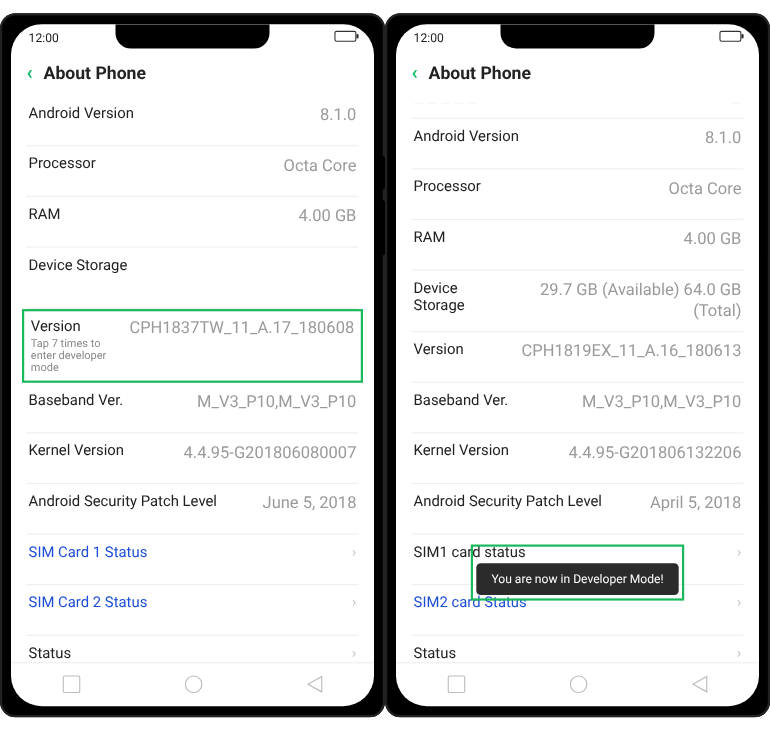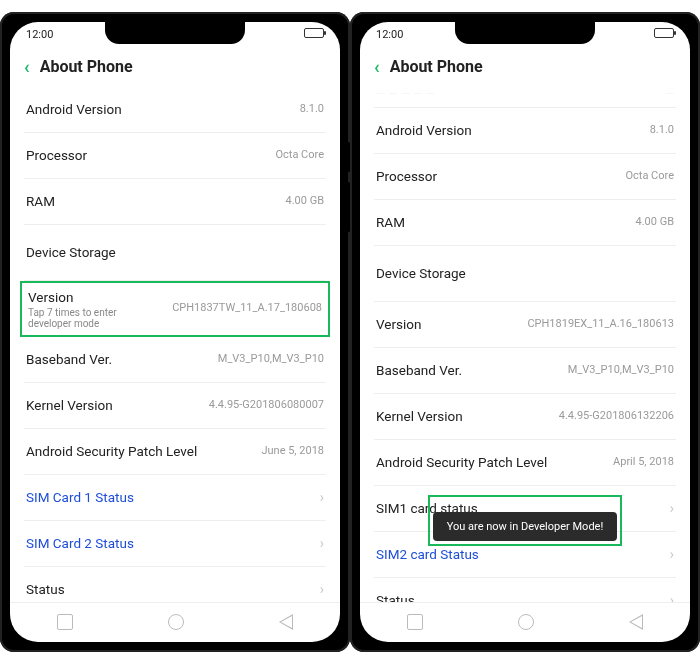--- a/index.html
+++ b/index.html
@@ -75,35 +75,34 @@
   .header-title { font-size: 16px; font-weight: 700; color: #222; }
   .list {
     flex: 1;
     overflow: hidden;
     padding: 0 14px;
     position: relative;
   }
   .row {
     display: flex;
     justify-content: space-between;
-    align-items: center;
     min-height: 46px;
     border-bottom: 1px solid #eee;
     padding: 8px 2px;
     gap: 10px;
   }
   .row.tall { min-height: 56px; }
   .label {
     font-size: 13.5px;
     color: #222;
   }
   .label.disabled { color: #1d4ed8; }
   .sub { font-size: 10px; color: #888; margin-top: 2px; max-width:140px;}
   .value {
-    font-size: 11px;
+    font-size: 15px;
     color: #9a9a9a;
     text-align: right;
     line-height: 1.3;
   }
   .chev { color: #c8c8c8; font-size: 14px; padding-left:6px;}
   .row-left { display:flex; flex-direction:column; }
   .highlight {
     border: 2px solid #18b85b;
     margin: 0 -4px;
     padding: 6px 6px;
@@ -276,20 +275,21 @@
         <span class="value">Octa Core</span>
       </div>
 
       <div class="row">
         <span class="label">RAM</span>
         <span class="value">4.00 GB</span>
       </div>
 
       <div class="row tall">
         <span class="label">Device Storage</span>
+        <span class="value">29.7 GB (Available)   64.0 GB (Total)</span>
       </div>
 
       <div class="row">
         <span class="label">Version</span>
         <span class="value">CPH1819EX_11_A.16_180613</span>
       </div>
 
       <div class="row">
         <span class="label">Baseband Ver.</span>
         <span class="value">M_V3_P10,M_V3_P10</span>

